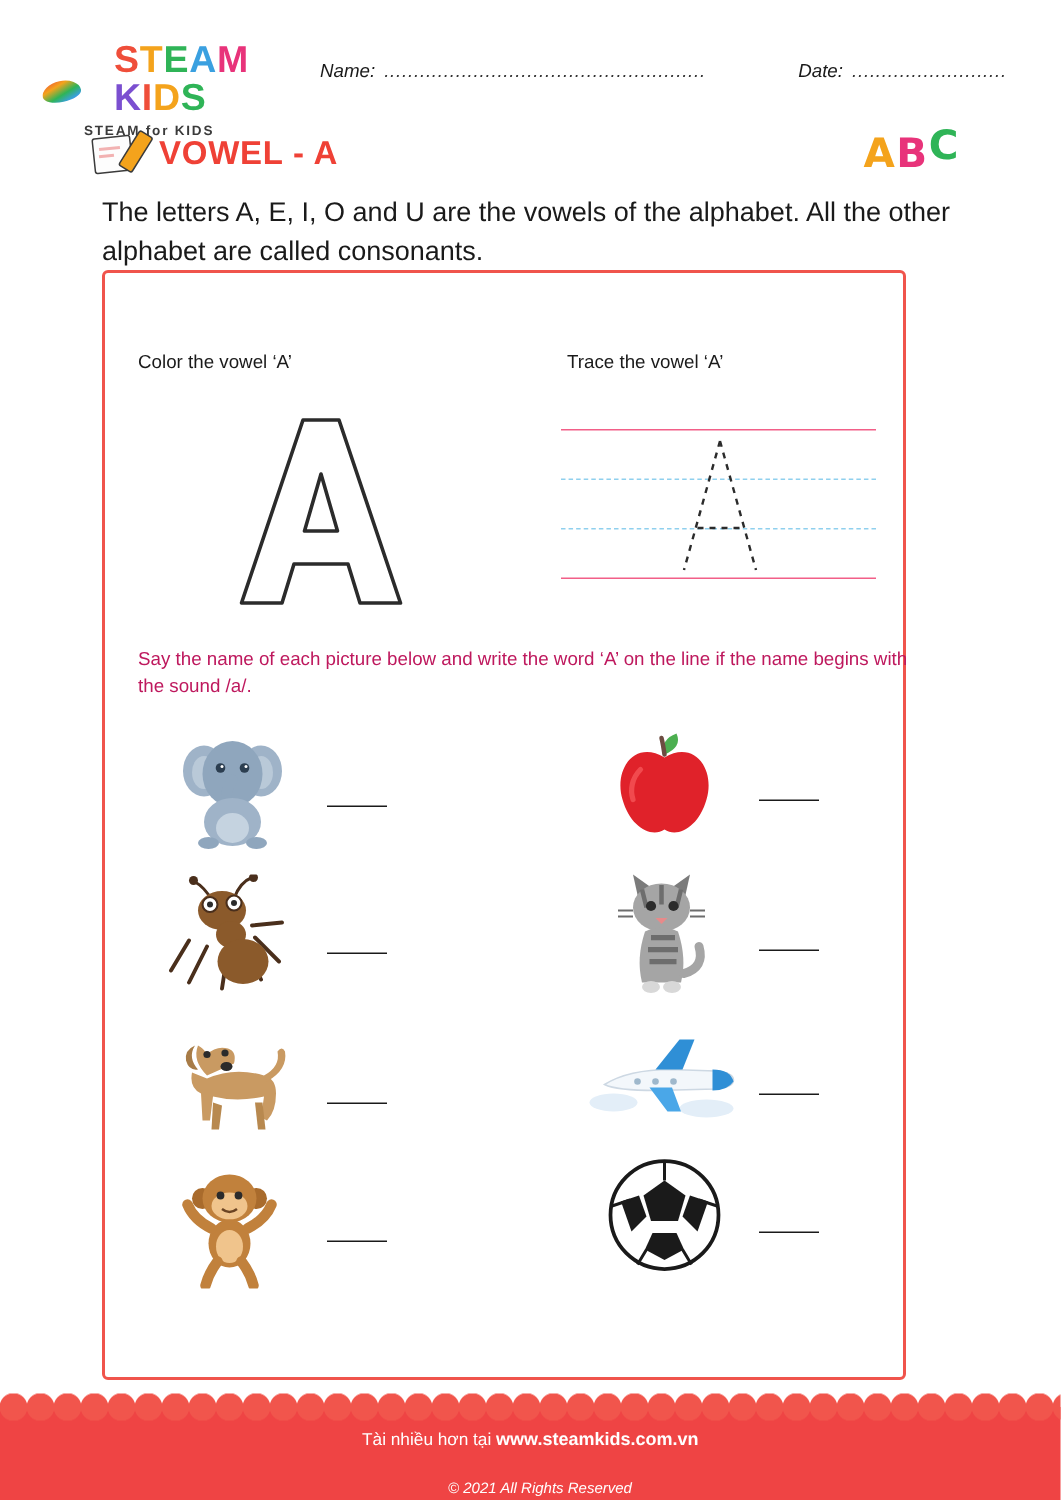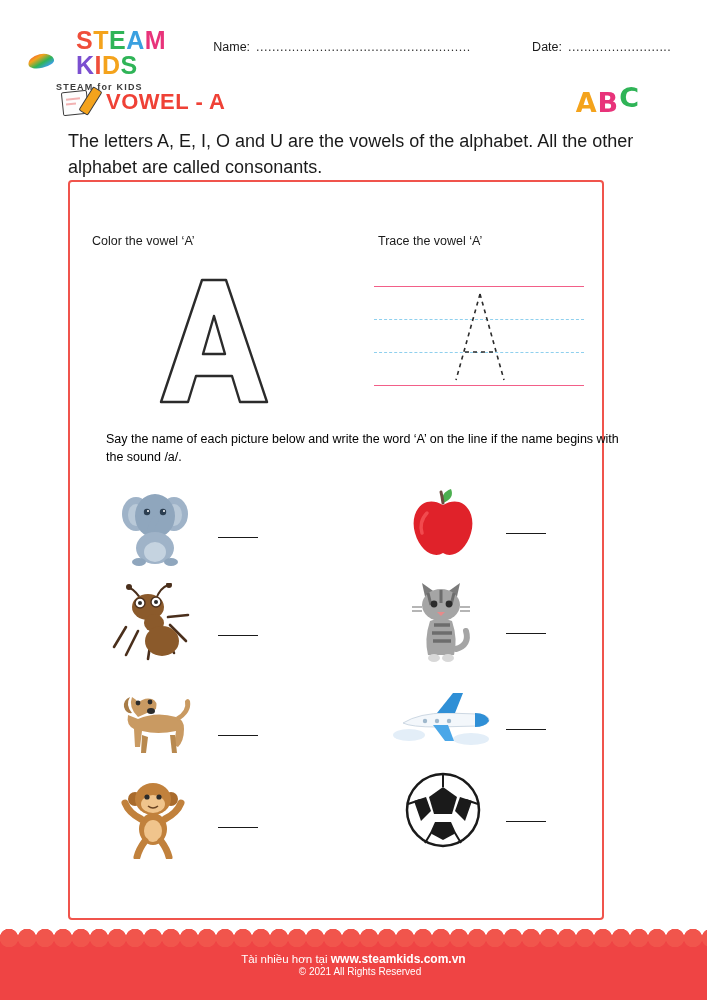--- a/index.html
+++ b/index.html
@@ -62,20 +62,21 @@
     transform: rotate(-12deg);
   }
   .name-date {
     flex: 1;
     display: flex;
     align-items: center;
     padding-top: 12px;
     padding-left: 18px;
     font-size: 12.5px;
     color: #1a1a1a;
+    font-style: italic;
   }
   .nd-label { white-space: nowrap; }
   .nd-dots {
     letter-spacing: 0.5px;
     color: #333;
     overflow: hidden;
     white-space: nowrap;
     margin: 0 6px;
   }
   .nd-name-dots { width: 270px; }
@@ -211,26 +212,26 @@
   .trace-a {
     position: absolute;
     left: 76px;
     top: 4px;
     width: 60px;
     height: 94px;
   }
 
   .instruction {
     position: absolute;
-    left: 36px;
+    left: 22px;
     top: 248px;
     width: 520px;
     font-size: 12.5px;
     line-height: 1.45;
-    color: #000000;
+    color: #be185d;
   }
 
   
   .grid {
     position: absolute;
     left: 0;
     top: 300px;
     width: 100%;
     height: 420px;
   }
@@ -275,21 +276,22 @@
     background-size: 18px 18px;
     background-repeat: repeat-x;
   }
   .footer-line1 {
     padding-top: 14px;
     font-size: 11.5px;
   }
   .footer-line1 b { font-size: 12px; }
   .footer-line2 {
     font-size: 10px;
-    margin-top: 0;
+    font-style: italic;
+    margin-top: 21px;
     padding-left: 13px;
   }
 </style>
 </head>
 <body>
 
 <div class="header">
   <div class="logo-block">
     <div class="logo-word"><span class="s1">S</span><span class="s2">T</span><span class="s3">E</span><span class="s4">A</span><span class="k1">M</span> <span class="k2">K</span><span class="s1">I</span><span class="s2">D</span><span class="s3">S</span></div>
     <div class="logo-swoosh"></div>

